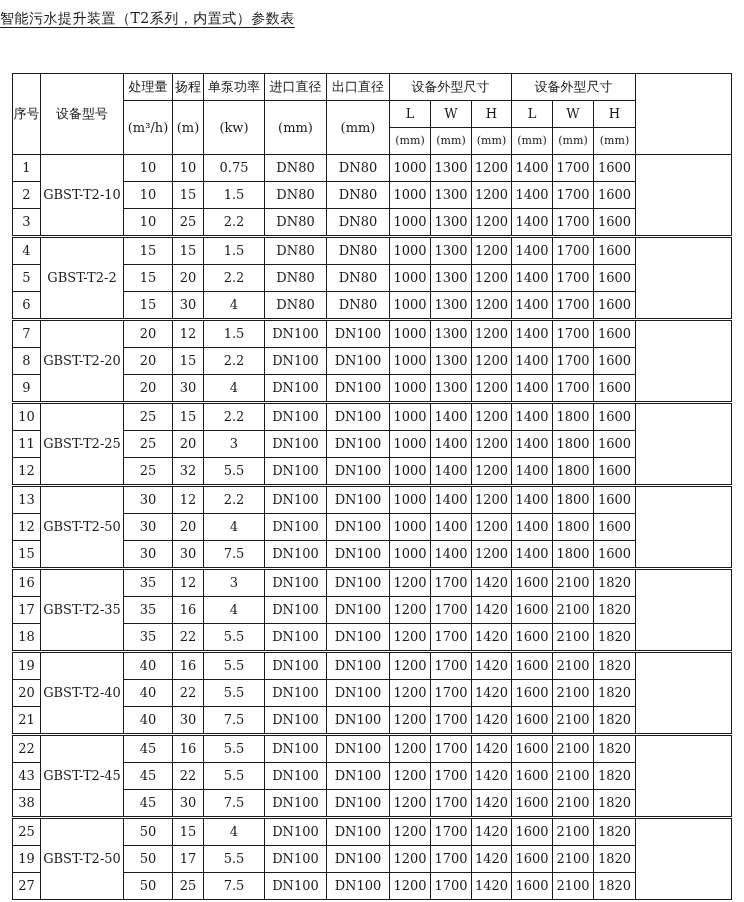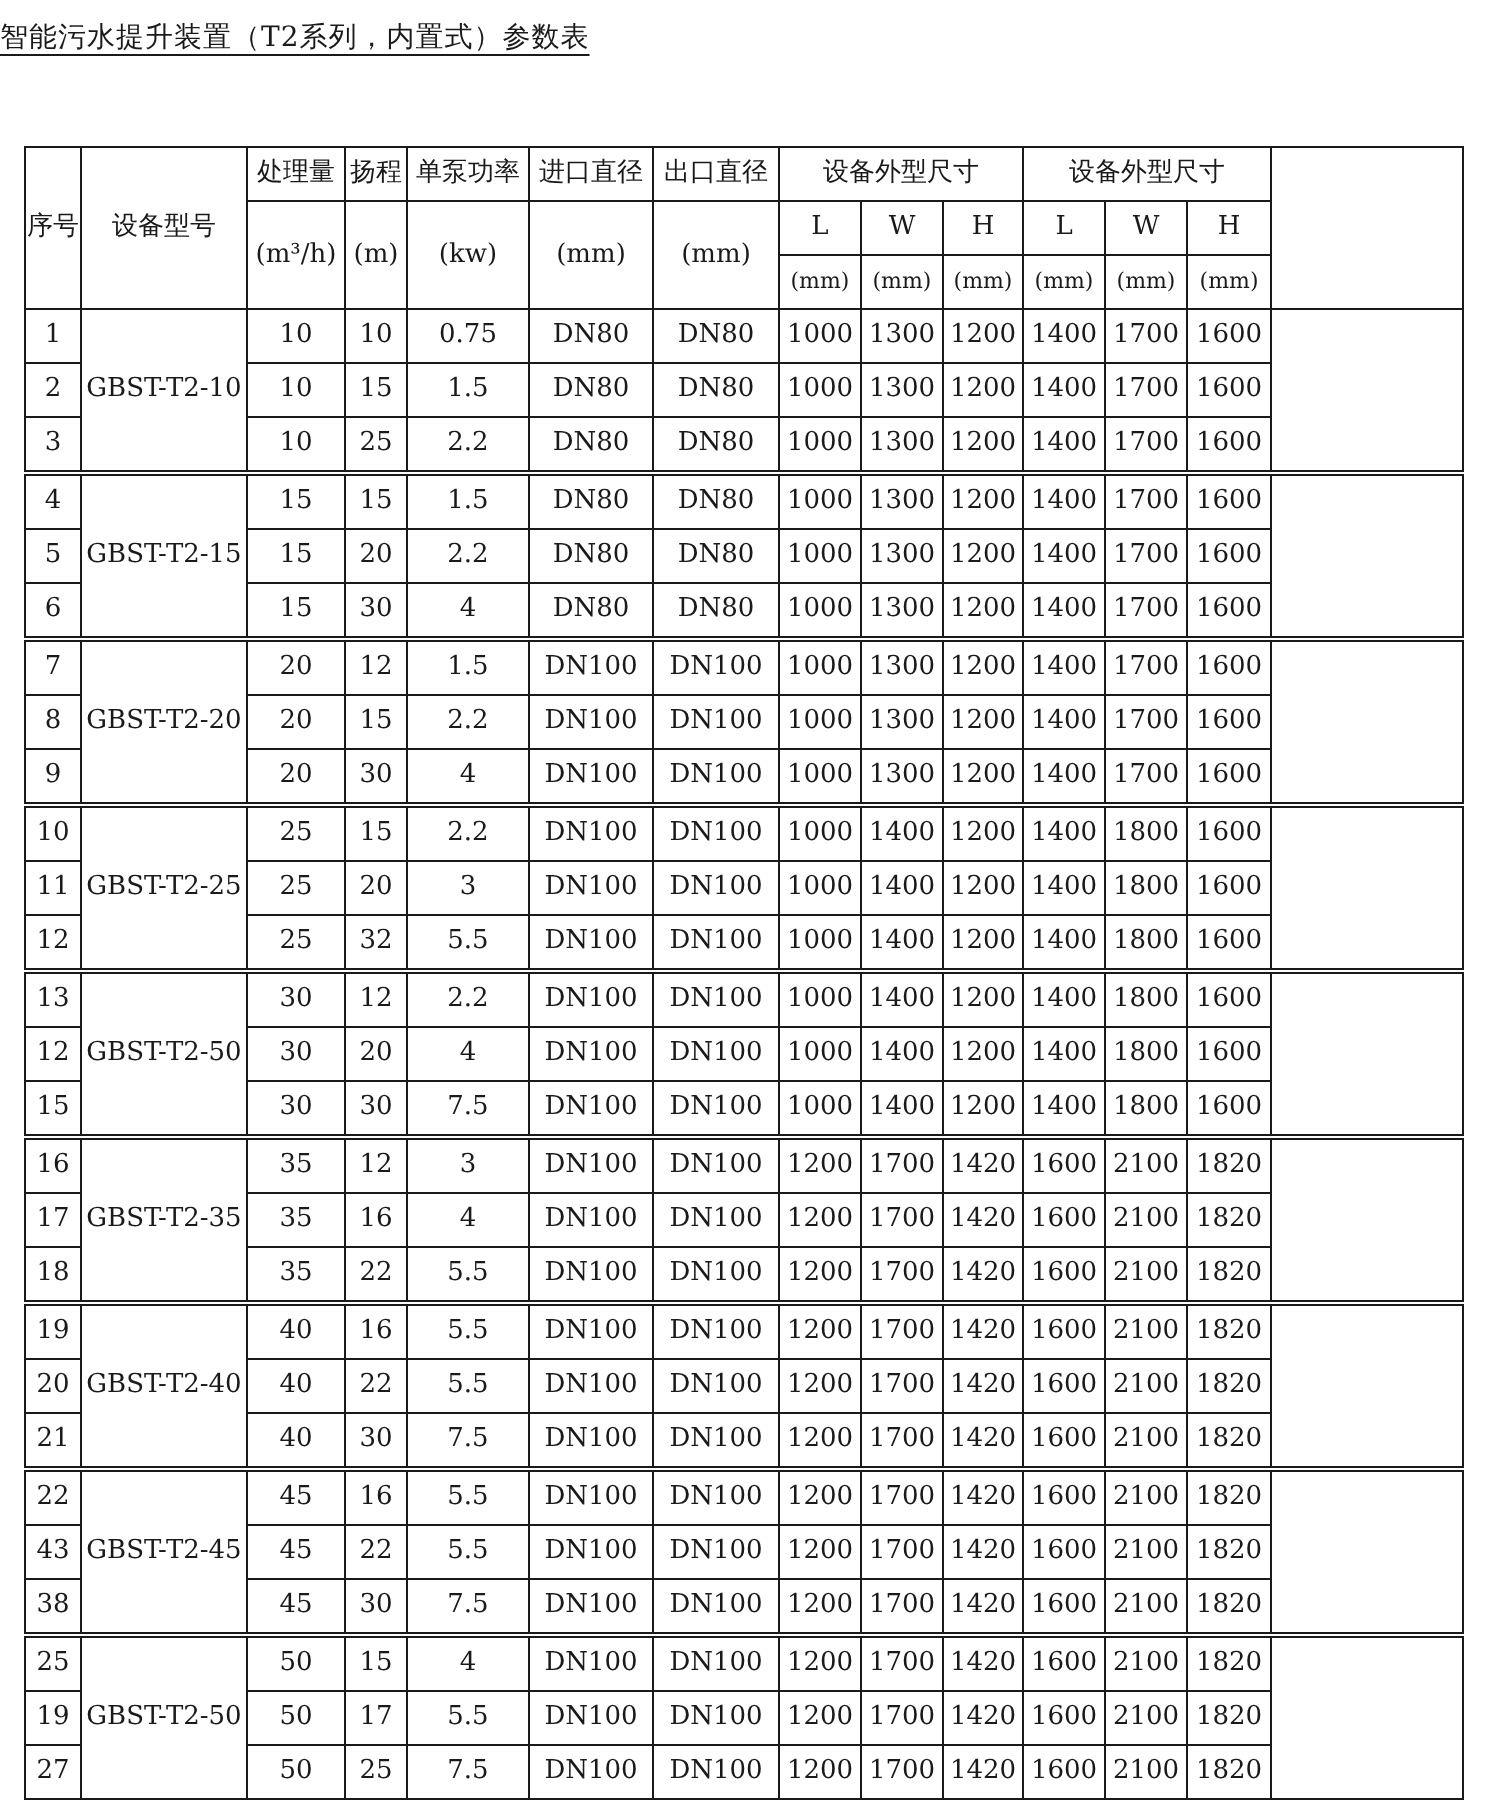--- a/index.html
+++ b/index.html
@@ -116,21 +116,21 @@
         <td>DN80</td>
         <td>1000</td>
         <td>1300</td>
         <td>1200</td>
         <td>1400</td>
         <td>1700</td>
         <td>1600</td>
       </tr>
       <tr class="group-start">
         <td>4</td>
-        <td rowspan="3" class="model">GBST-T2-15</td>
+        <td rowspan="3" class="model">GBST-T2-2</td>
         <td>15</td>
         <td>15</td>
         <td>1.5</td>
         <td>DN80</td>
         <td>DN80</td>
         <td>1000</td>
         <td>1300</td>
         <td>1200</td>
         <td>1400</td>
         <td>1700</td>

